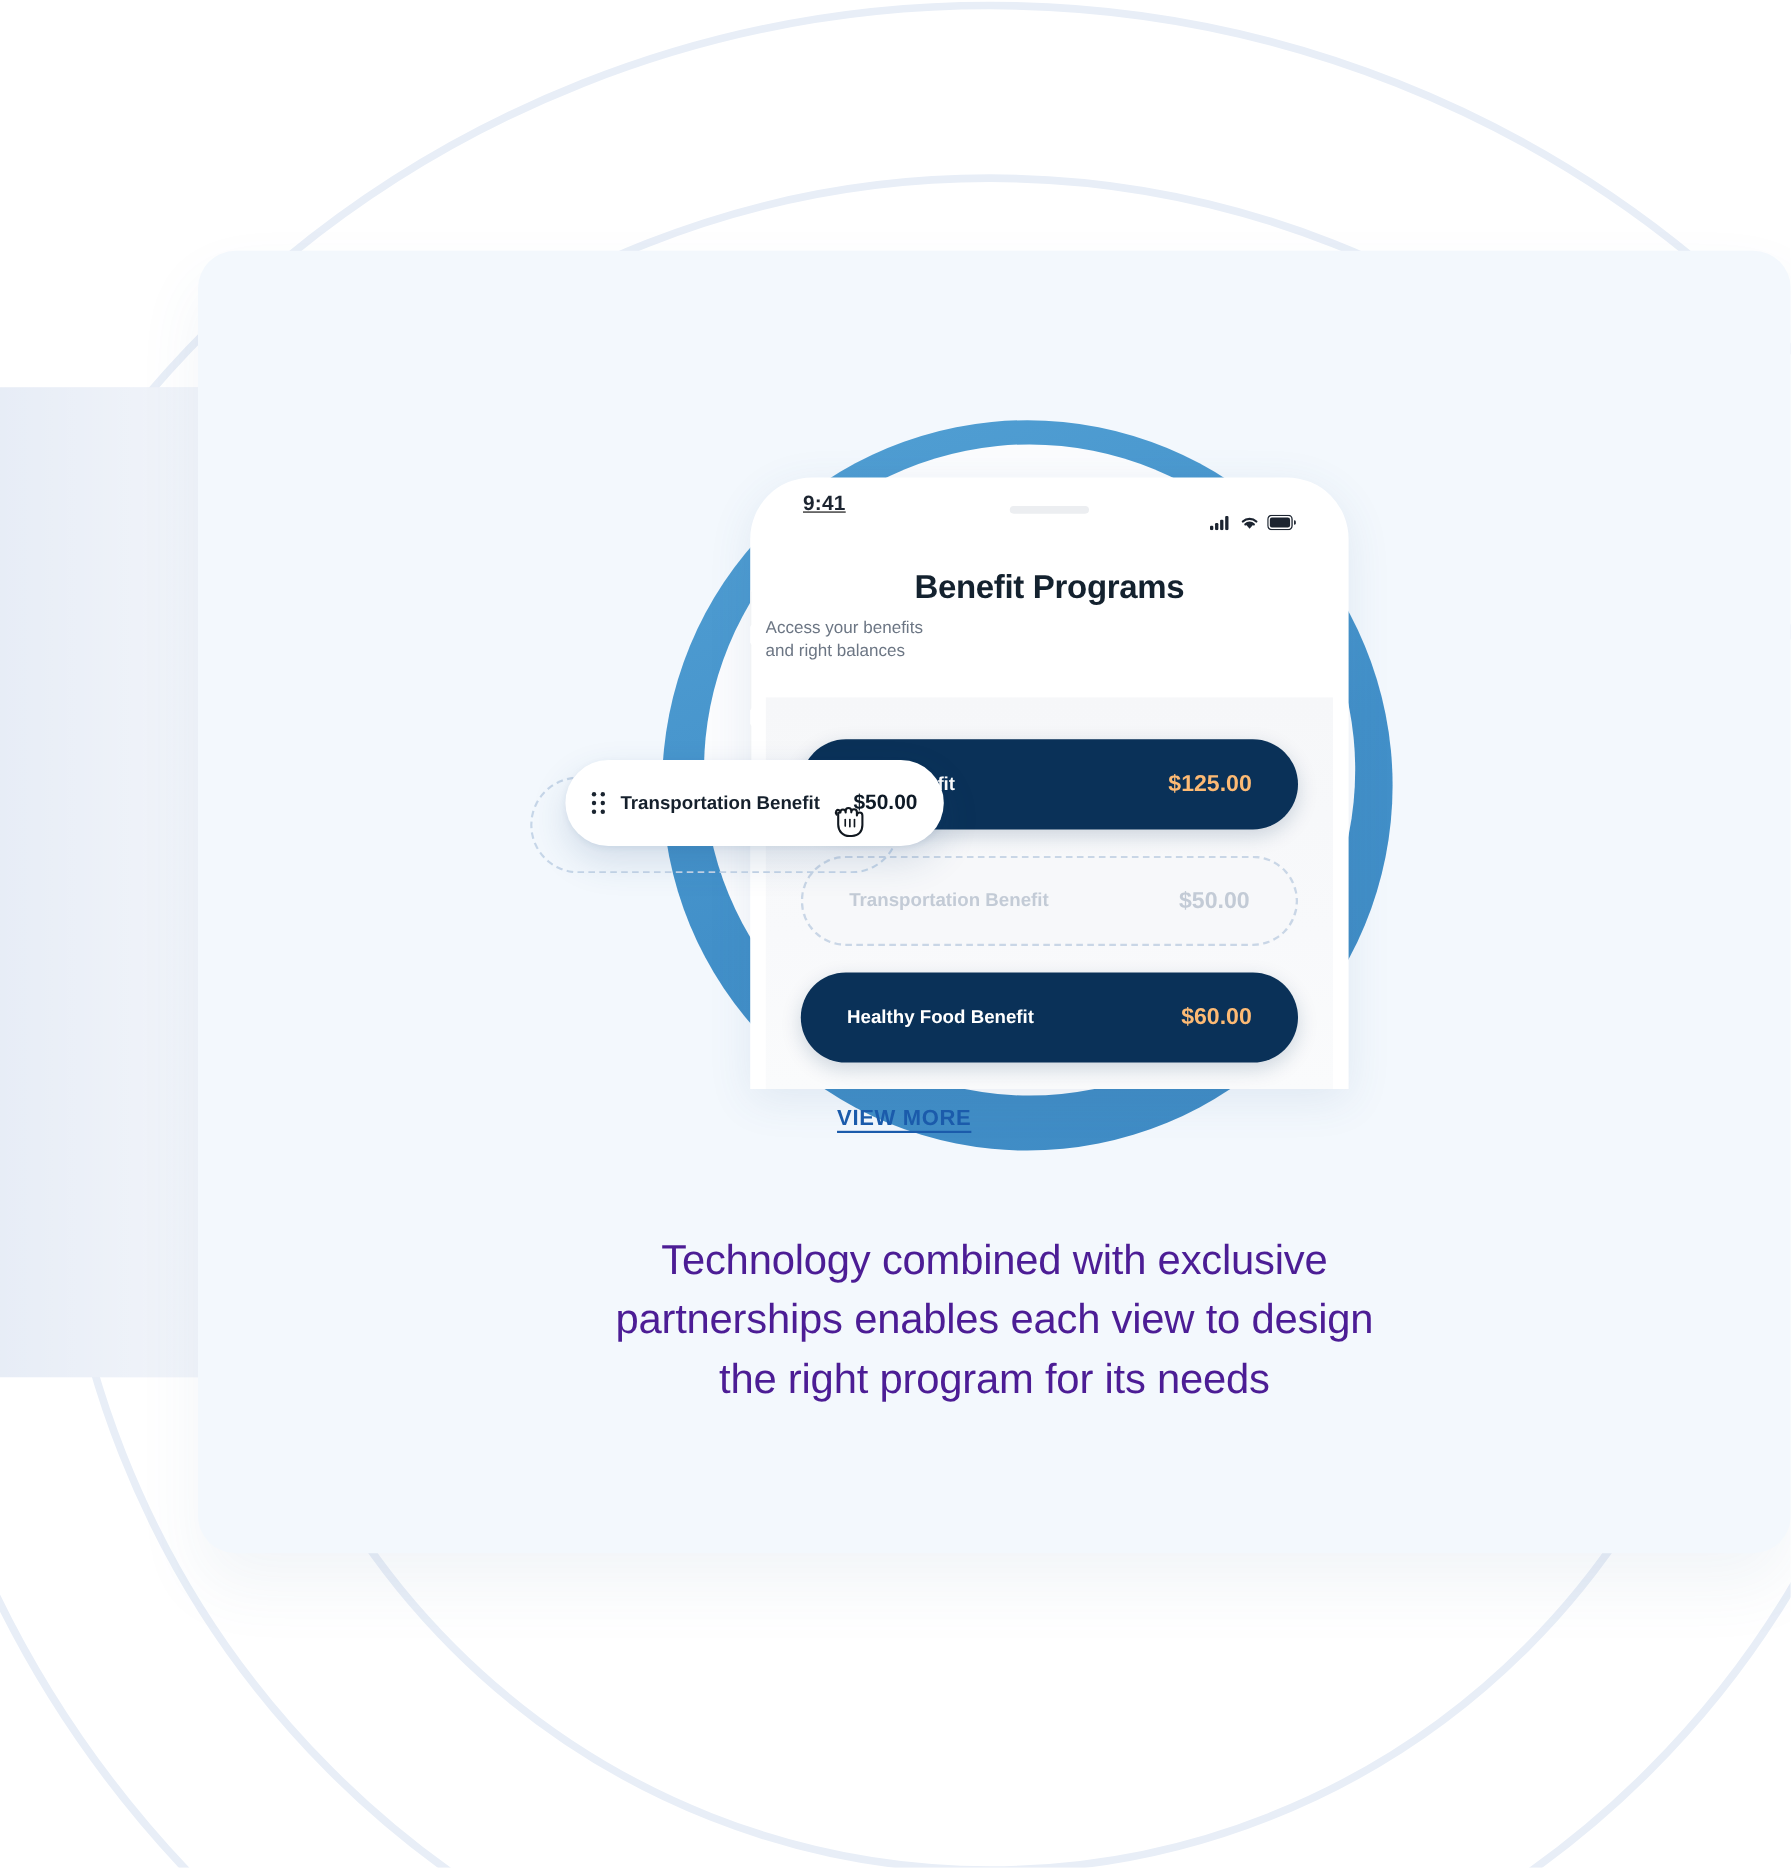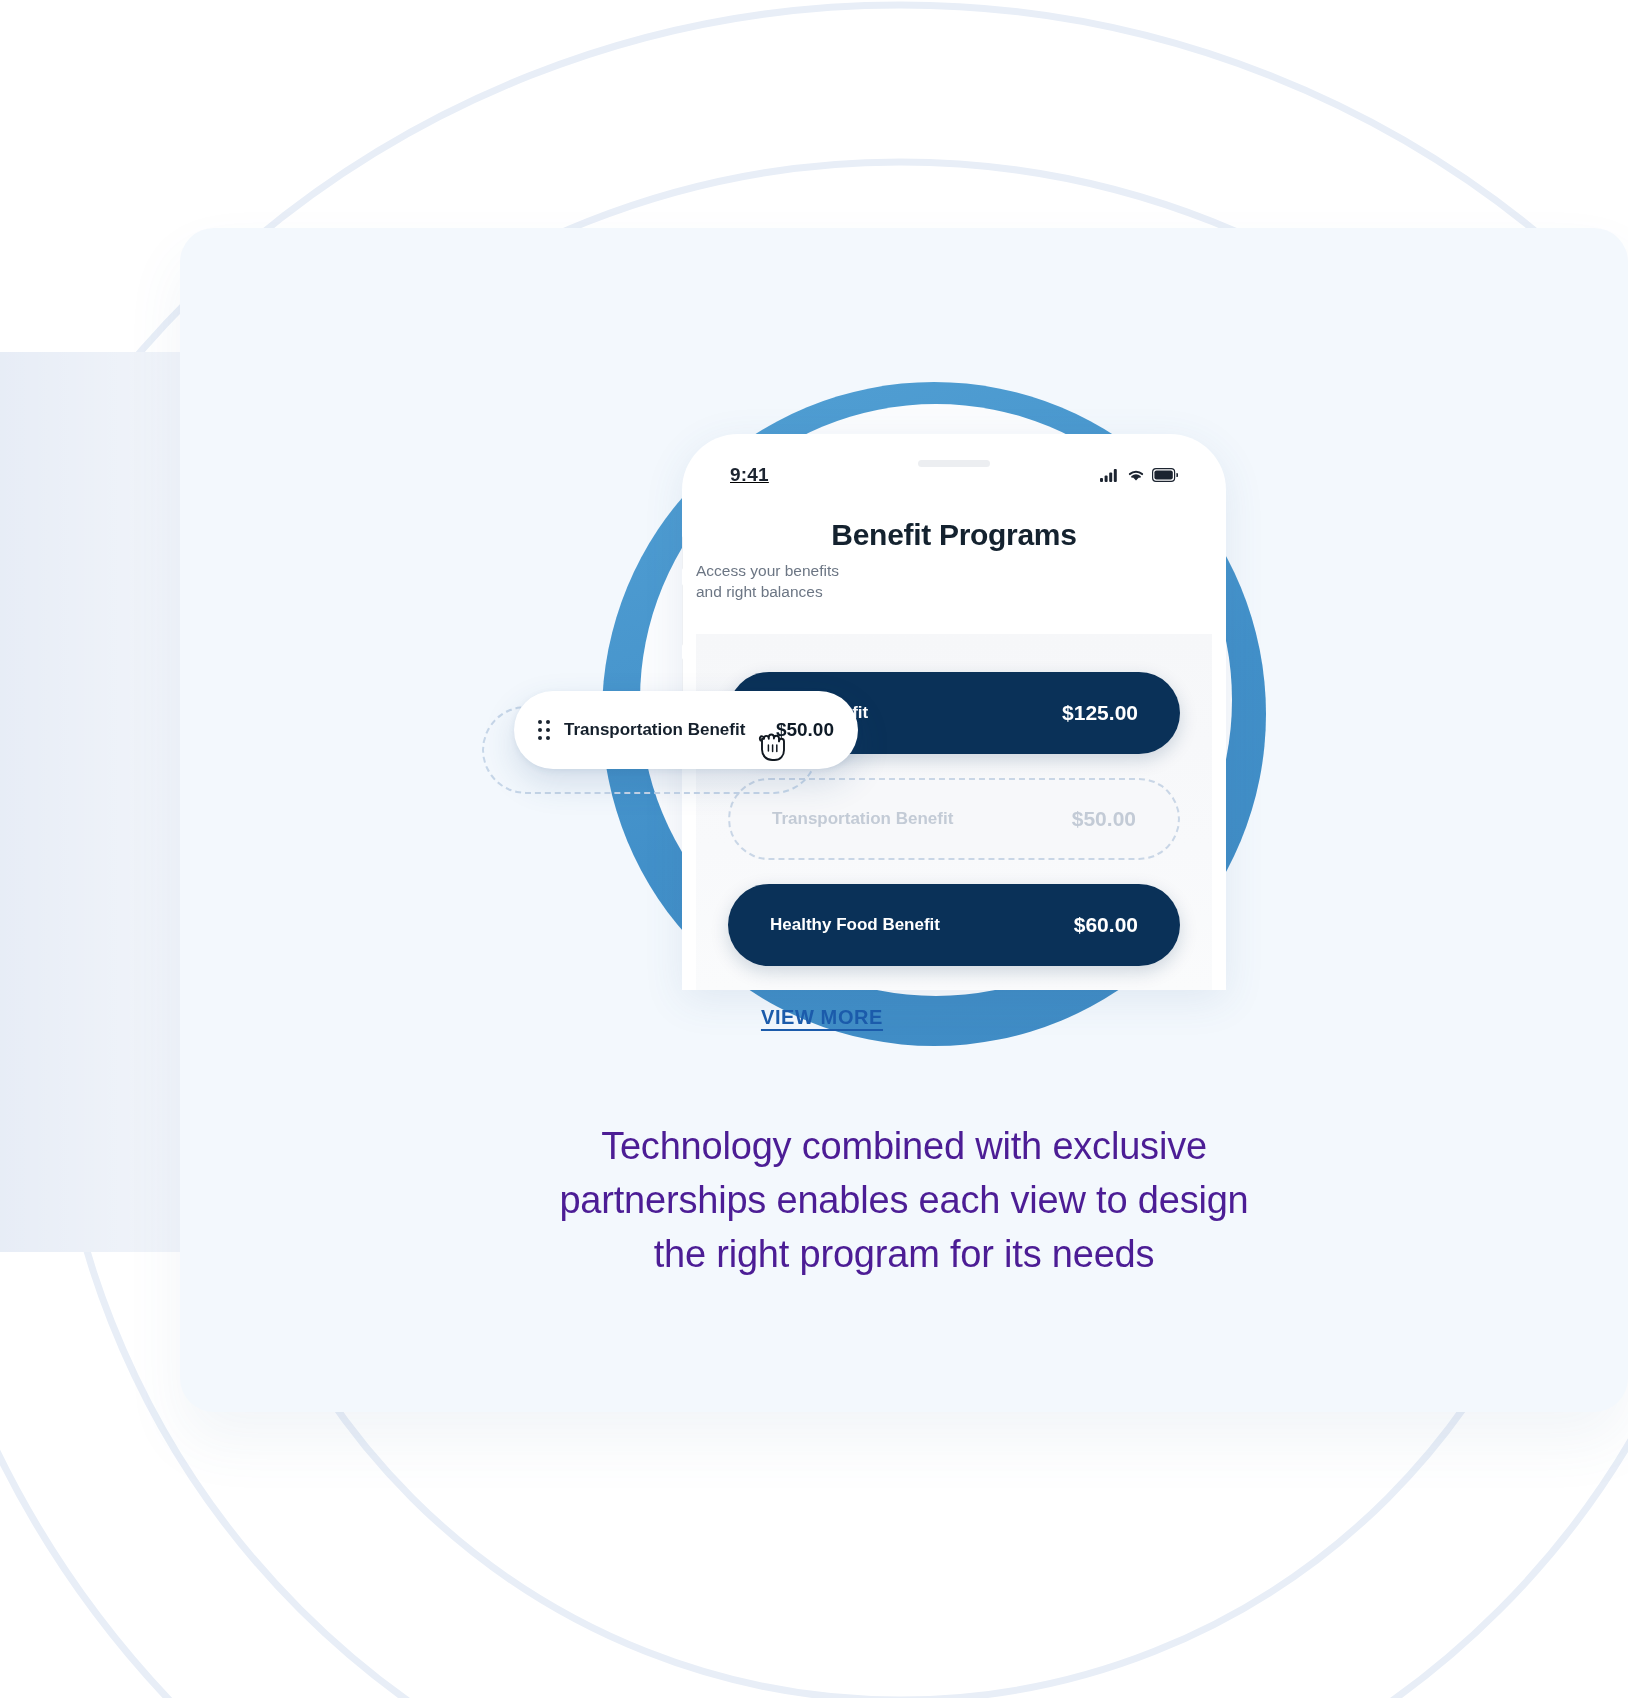--- a/index.html
+++ b/index.html
@@ -136,21 +136,20 @@
   }
   .vol-1 { top: 102px; height: 34px; }
   .vol-2 { top: 150px; height: 62px; }
   .vol-3 { top: 224px; height: 62px; }
 
   
   .status-bar {
     position: relative;
     height: 54px;
     display: flex;
-    align-items: center;
     justify-content: space-between;
     padding: 0 34px;
     z-index: 5;
     text-decoration: underline;
   }
   .status-time {
     font-size: 19px;
     font-weight: 600;
     color: #1c2430;
     letter-spacing: .2px;
@@ -200,21 +199,21 @@
   .benefit-row.filled {
     background: #0a3158;
     box-shadow: 0 6px 18px rgba(10,49,88,0.18);
   }
   .benefit-row.filled .b-name {
     color: #ffffff;
     font-size: 17px;
     font-weight: 700;
   }
   .benefit-row.filled .b-amt {
-    color: #ffffff;
+    color: #fdba74;
     font-size: 21px;
     font-weight: 700;
   }
   .benefit-row.ghost {
     background: #f7f8fa;
     border: 2px dashed #c9d6e6;
   }
   .benefit-row.ghost .b-name {
     color: #c3cbd6;
     font-size: 17px;

